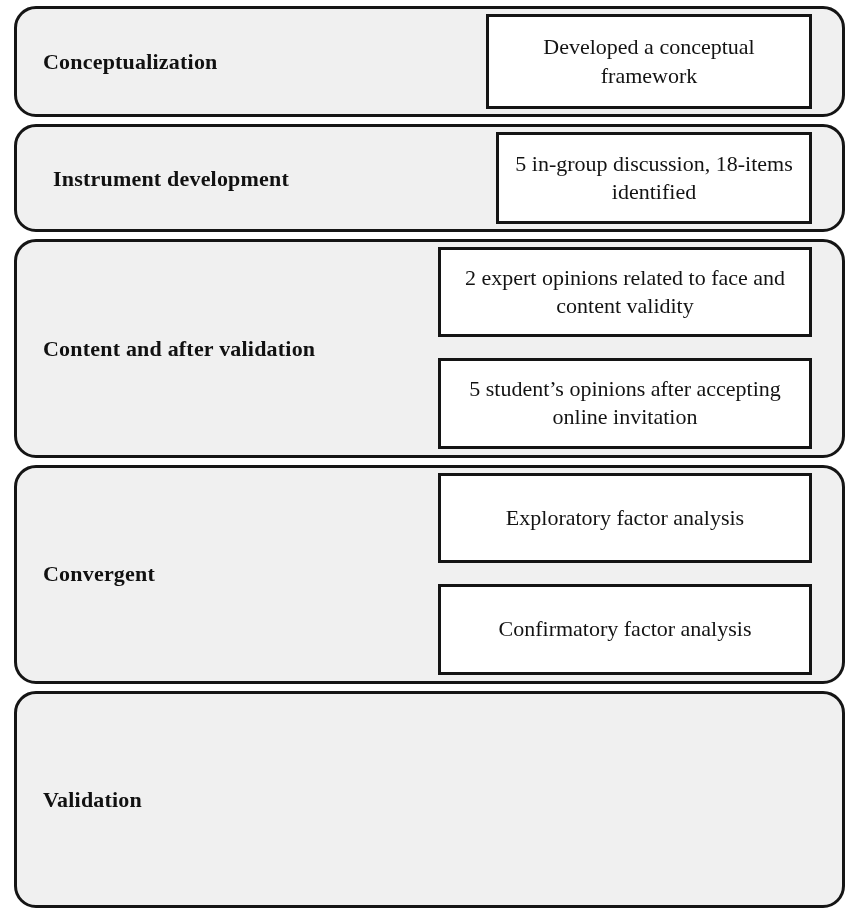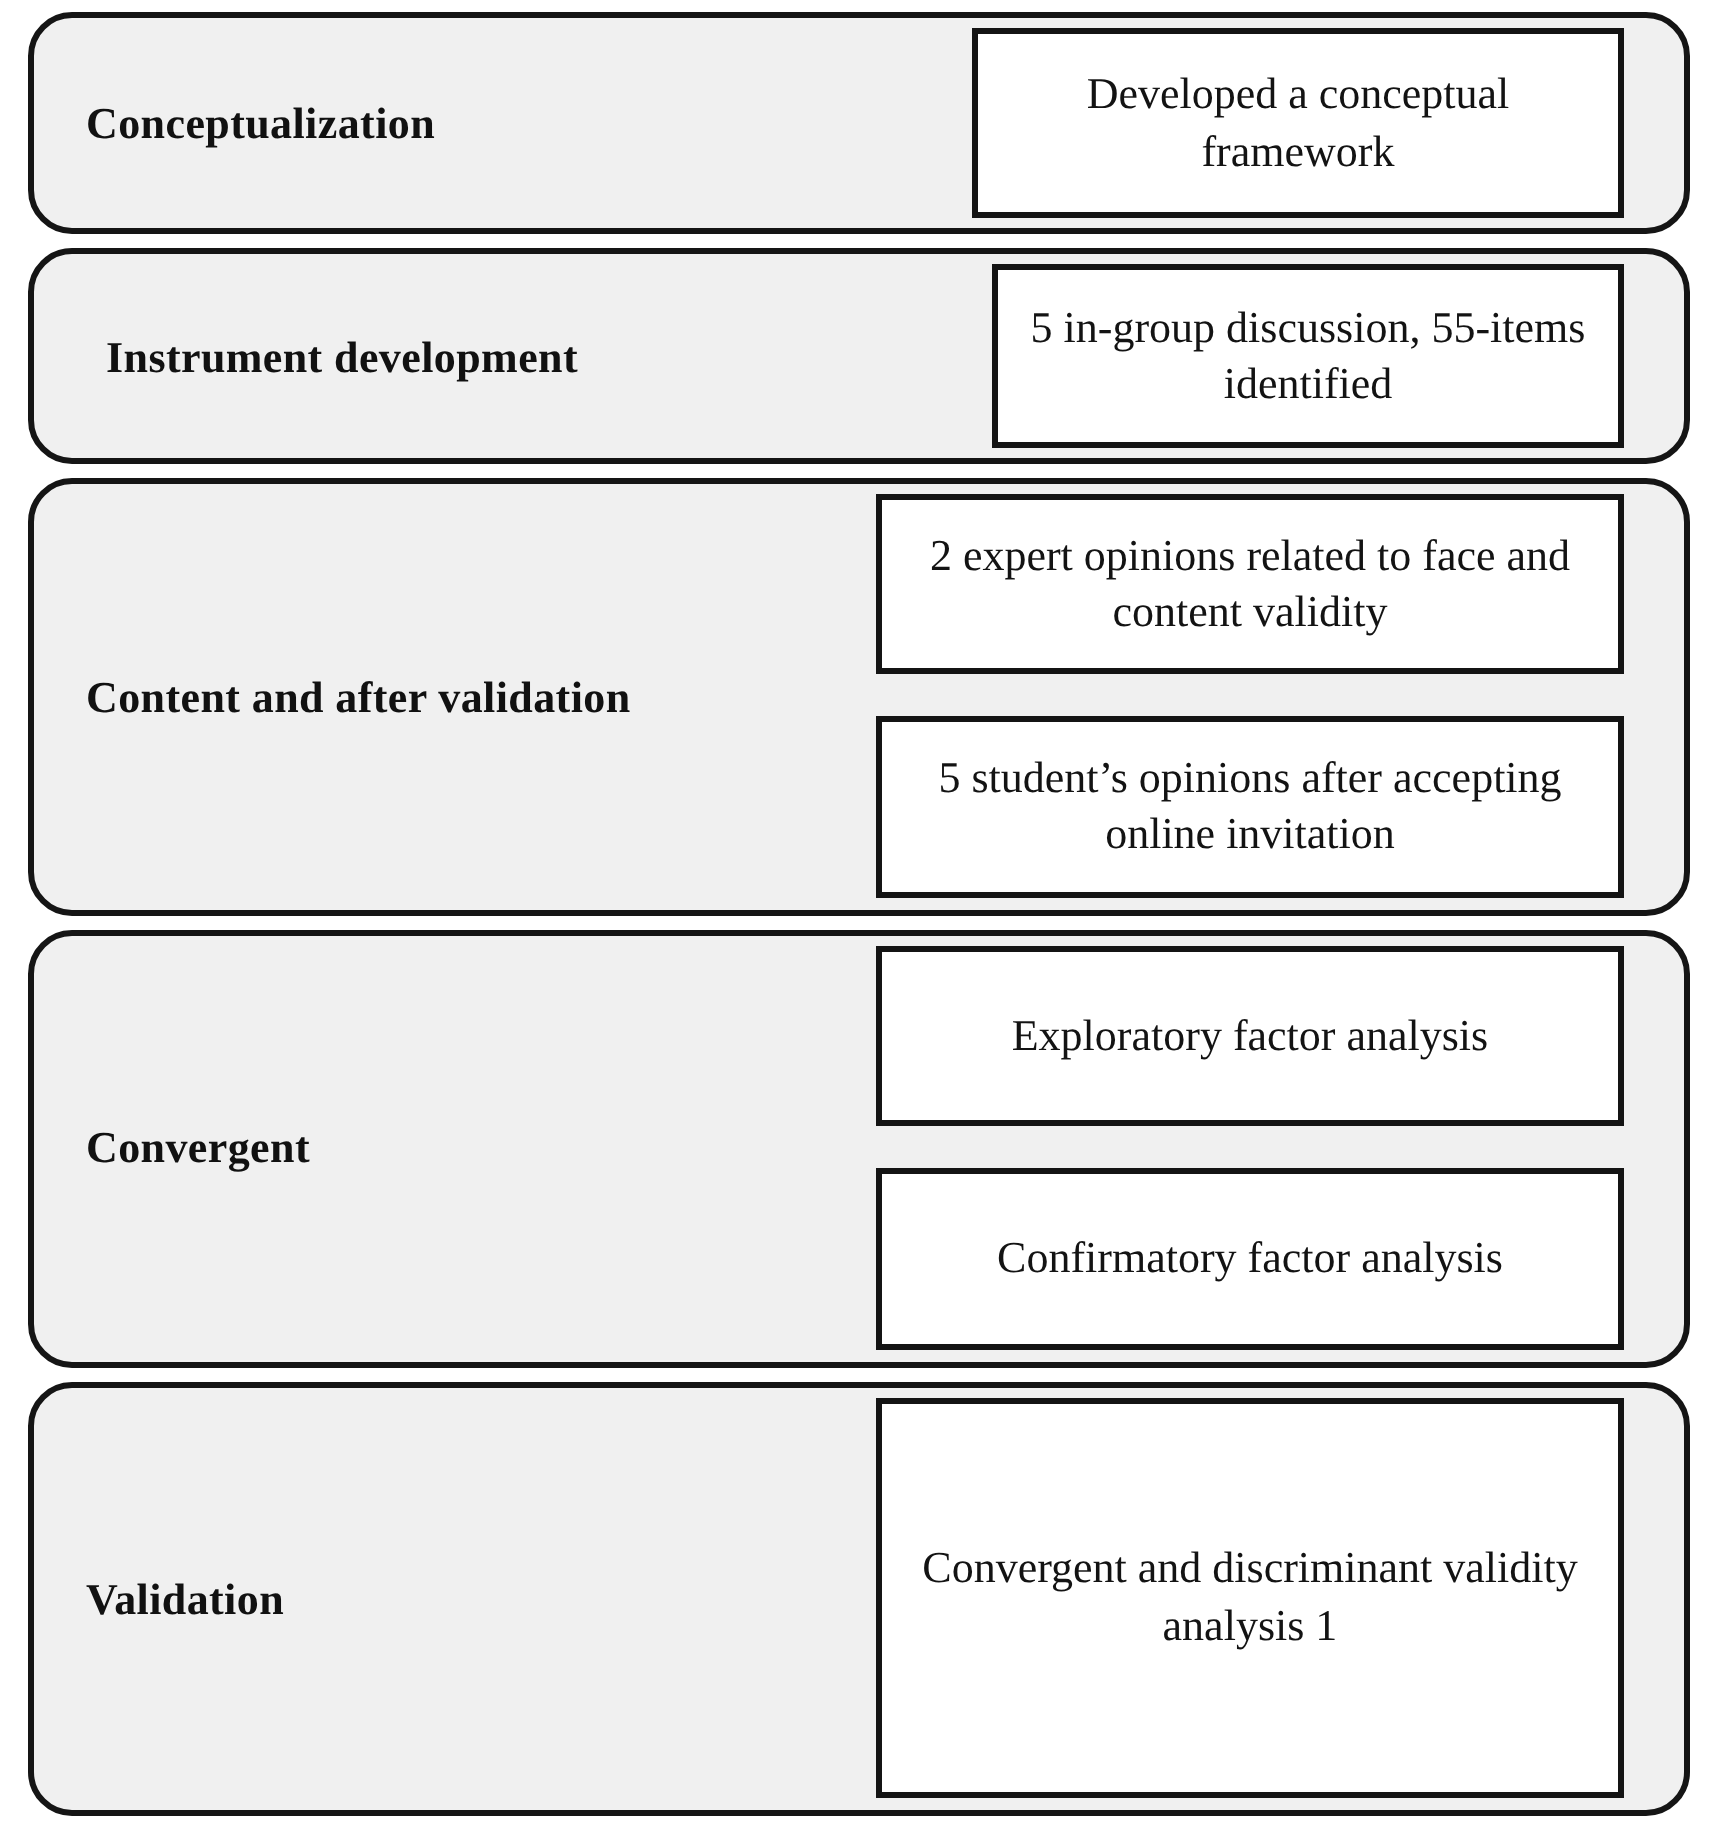--- a/index.html
+++ b/index.html
@@ -100,21 +100,21 @@
   <div class="stage stage-1">
     <div class="stage-label">Conceptualization</div>
     <div class="stage-items">
       <div class="item-box">Developed a conceptual framework</div>
     </div>
   </div>
 
   <div class="stage stage-2">
     <div class="stage-label">Instrument development</div>
     <div class="stage-items">
-      <div class="item-box">5 in-group discussion, 55-items identified</div>
+      <div class="item-box">5 in-group discussion, 18-items identified</div>
     </div>
   </div>
 
   <div class="stage stage-3">
     <div class="stage-label">Content and after validation</div>
     <div class="stage-items">
       <div class="item-box">2 expert opinions related to face and content validity</div>
       <div class="item-box">5 student’s opinions after accepting online invitation</div>
     </div>
   </div>
@@ -123,17 +123,16 @@
     <div class="stage-label">Convergent</div>
     <div class="stage-items">
       <div class="item-box">Exploratory factor analysis</div>
       <div class="item-box">Confirmatory factor analysis</div>
     </div>
   </div>
 
   <div class="stage stage-5">
     <div class="stage-label">Validation</div>
     <div class="stage-items">
-      <div class="item-box">Convergent and discriminant validity analysis 1</div>
     </div>
   </div>
 
 </div>
 
 </body></html>

